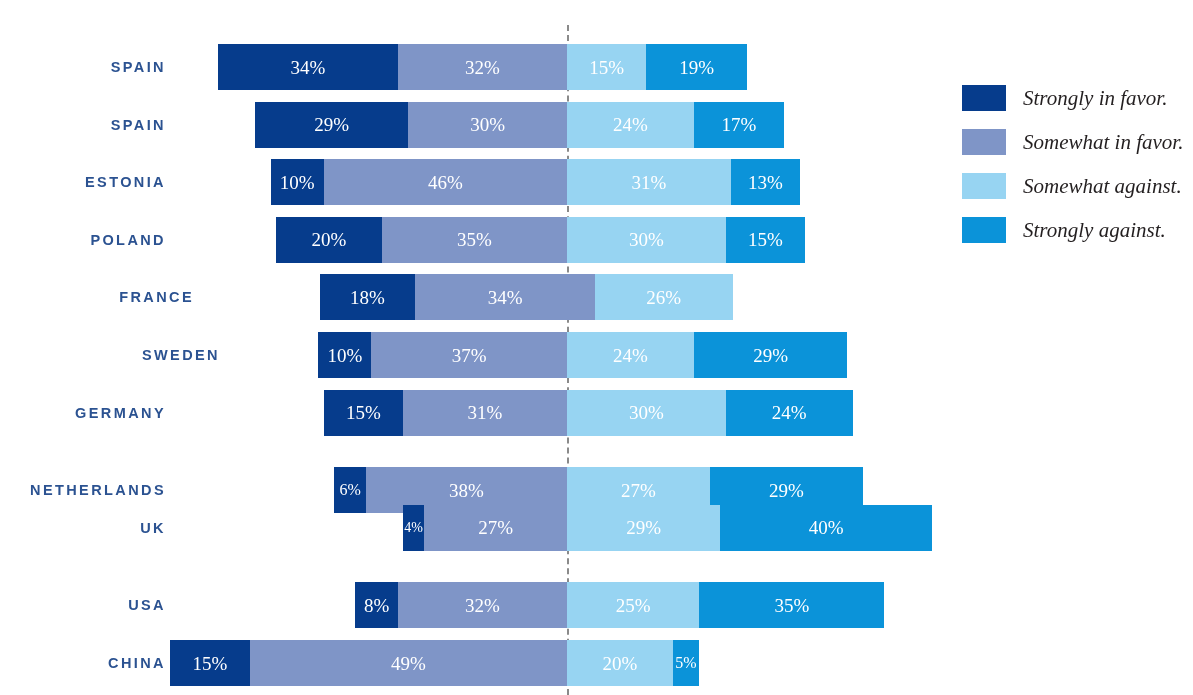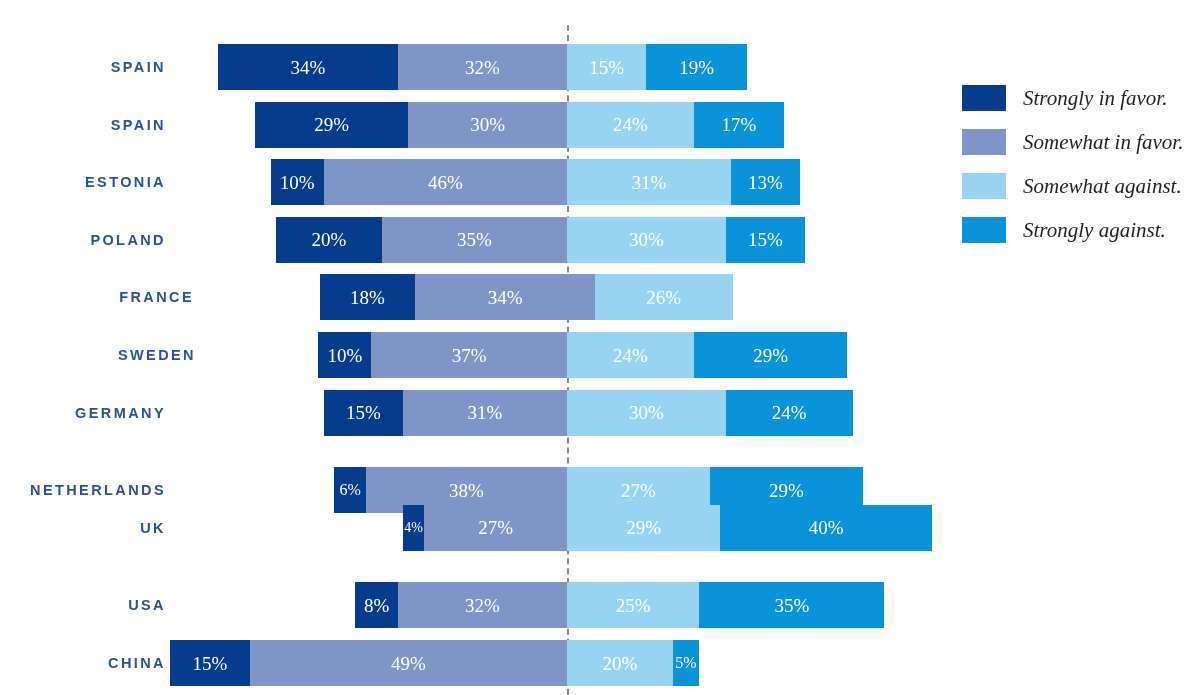--- a/index.html
+++ b/index.html
@@ -193,21 +193,21 @@
           </div>
           <div class="seg" style="width: 179.86px; background: rgb(127, 149, 199);">
             <span class="seg-label">34%</span>
           </div>
           <div class="seg" style="width: 137.54px; background: rgb(151, 212, 242);">
             <span class="seg-label">26%</span>
           </div>
         </div>
       </div>
       <div class="row" style="top: 332px; width: 1193px;">
-        <div class="row-label" style="right: 997px; margin-left: 40px;">SWEDEN</div>
+        <div class="row-label" style="right: 973px; margin-left: 40px;">SWEDEN</div>
         <div class="bar" style="left: 318.37px;">
           <div class="seg" style="width: 52.9px; background: rgb(6, 60, 140);">
             <span class="seg-label">10%</span>
           </div>
           <div class="seg" style="width: 195.73px; background: rgb(127, 149, 199);">
             <span class="seg-label">37%</span>
           </div>
           <div class="seg" style="width: 126.96px; background: rgb(151, 212, 242);">
             <span class="seg-label">24%</span>
           </div>

